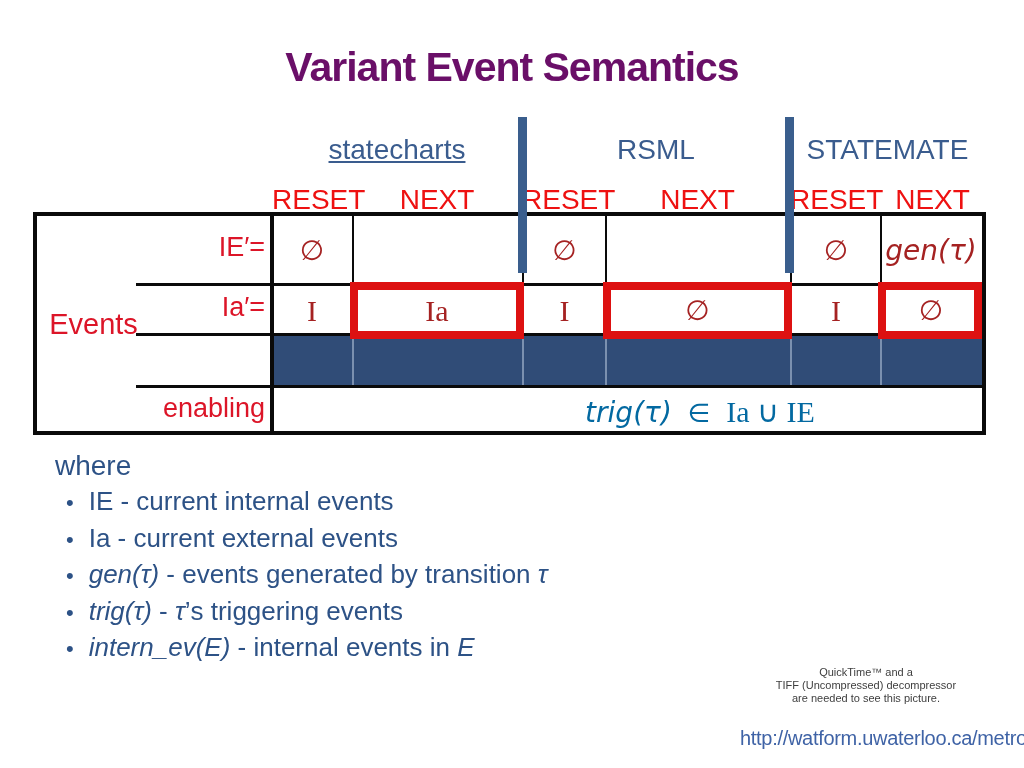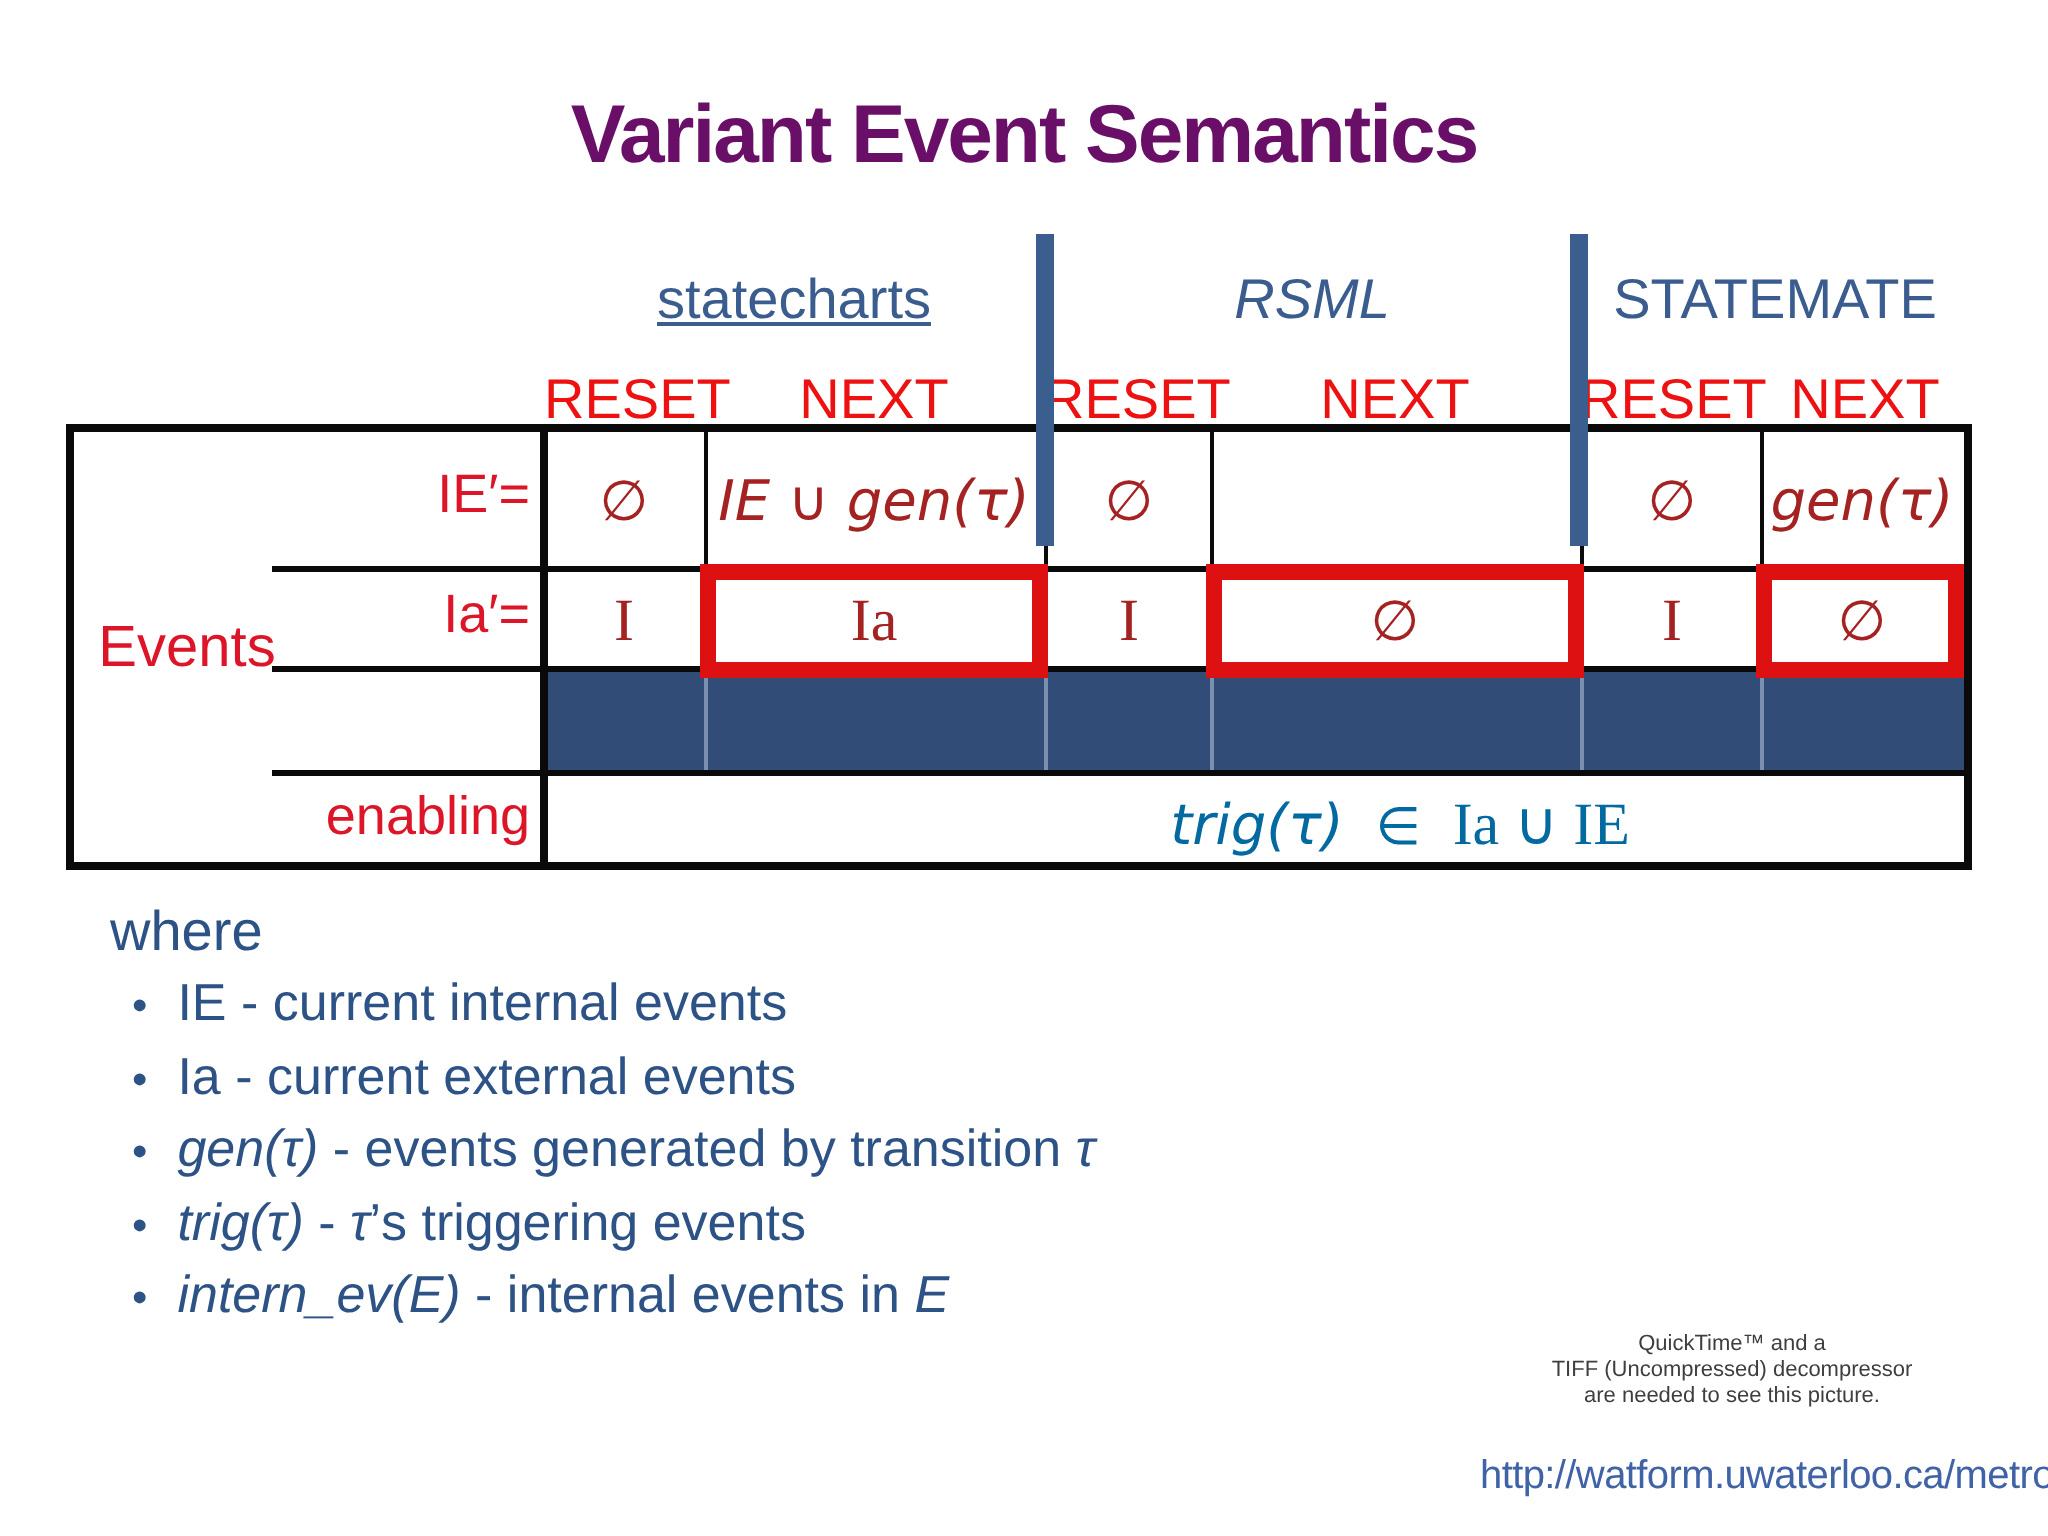--- a/index.html
+++ b/index.html
@@ -7,21 +7,21 @@
     position:relative; width:1024px; height:768px; background:#ffffff;
     font-family:"Liberation Sans", sans-serif; overflow:hidden;
   }
   .title {
     position:absolute; top:44px; left:0; width:100%; text-align:center;
     font-size:41px; font-weight:bold; color:#6a0f68; letter-spacing:-1px;
   }
   
   .group-label { position:absolute; top:134px; font-size:28px; color:#3a5c8e; text-align:center; }
   .grp-a { left:272px; width:250px;text-decoration:underline; }
-  .grp-b { left:522px; width:268px;font-style:italic; }
+  .grp-b { left:522px; width:268px; }
   .grp-c { left:790px; width:195px; }
   
   .subhdr { position:absolute; top:184px; font-size:28px; color:#ee1111; text-align:center; }
   .sub-1 { left:272px; width:80px; }  .sub-2 { left:352px; width:170px; }
   .sub-3 { left:522px; width:83px; }  .sub-4 { left:605px; width:185px; }
   .sub-5 { left:790px; width:90px; }  .sub-6 { left:880px; width:105px; }
   
   .vbar { position:absolute; top:117px; width:9px; height:156px; background:#3a5e8d; z-index:6; }
   .vbar-left { left:518px; } .vbar-right { left:785px; }
   
@@ -105,21 +105,20 @@
     <div class="row-line rl-1"></div>
     <div class="row-line rl-2"></div>
     <div class="row-line rl-3"></div>
 
     <div class="events">Events</div>
     <div class="rlabel rlb-1">IE′=</div>
     <div class="rlabel rlb-2">Ia′=</div>
     <div class="rlabel rlb-4">enabling</div>
 
     <div class="cell colA r1">∅</div>
-    <div class="cell colB r1">IE ∪ gen(τ)</div>
     <div class="cell colC r1">∅</div>
     <div class="cell colE r1">∅</div>
     <div class="cell colF r1">gen(τ)</div>
 
     <div class="cell colA r2 serifcell">I</div>
     <div class="cell colB r2 serifcell">Ia</div>
     <div class="cell colC r2 serifcell">I</div>
     <div class="cell colD r2">∅</div>
     <div class="cell colE r2 serifcell">I</div>
     <div class="cell colF r2">∅</div>

